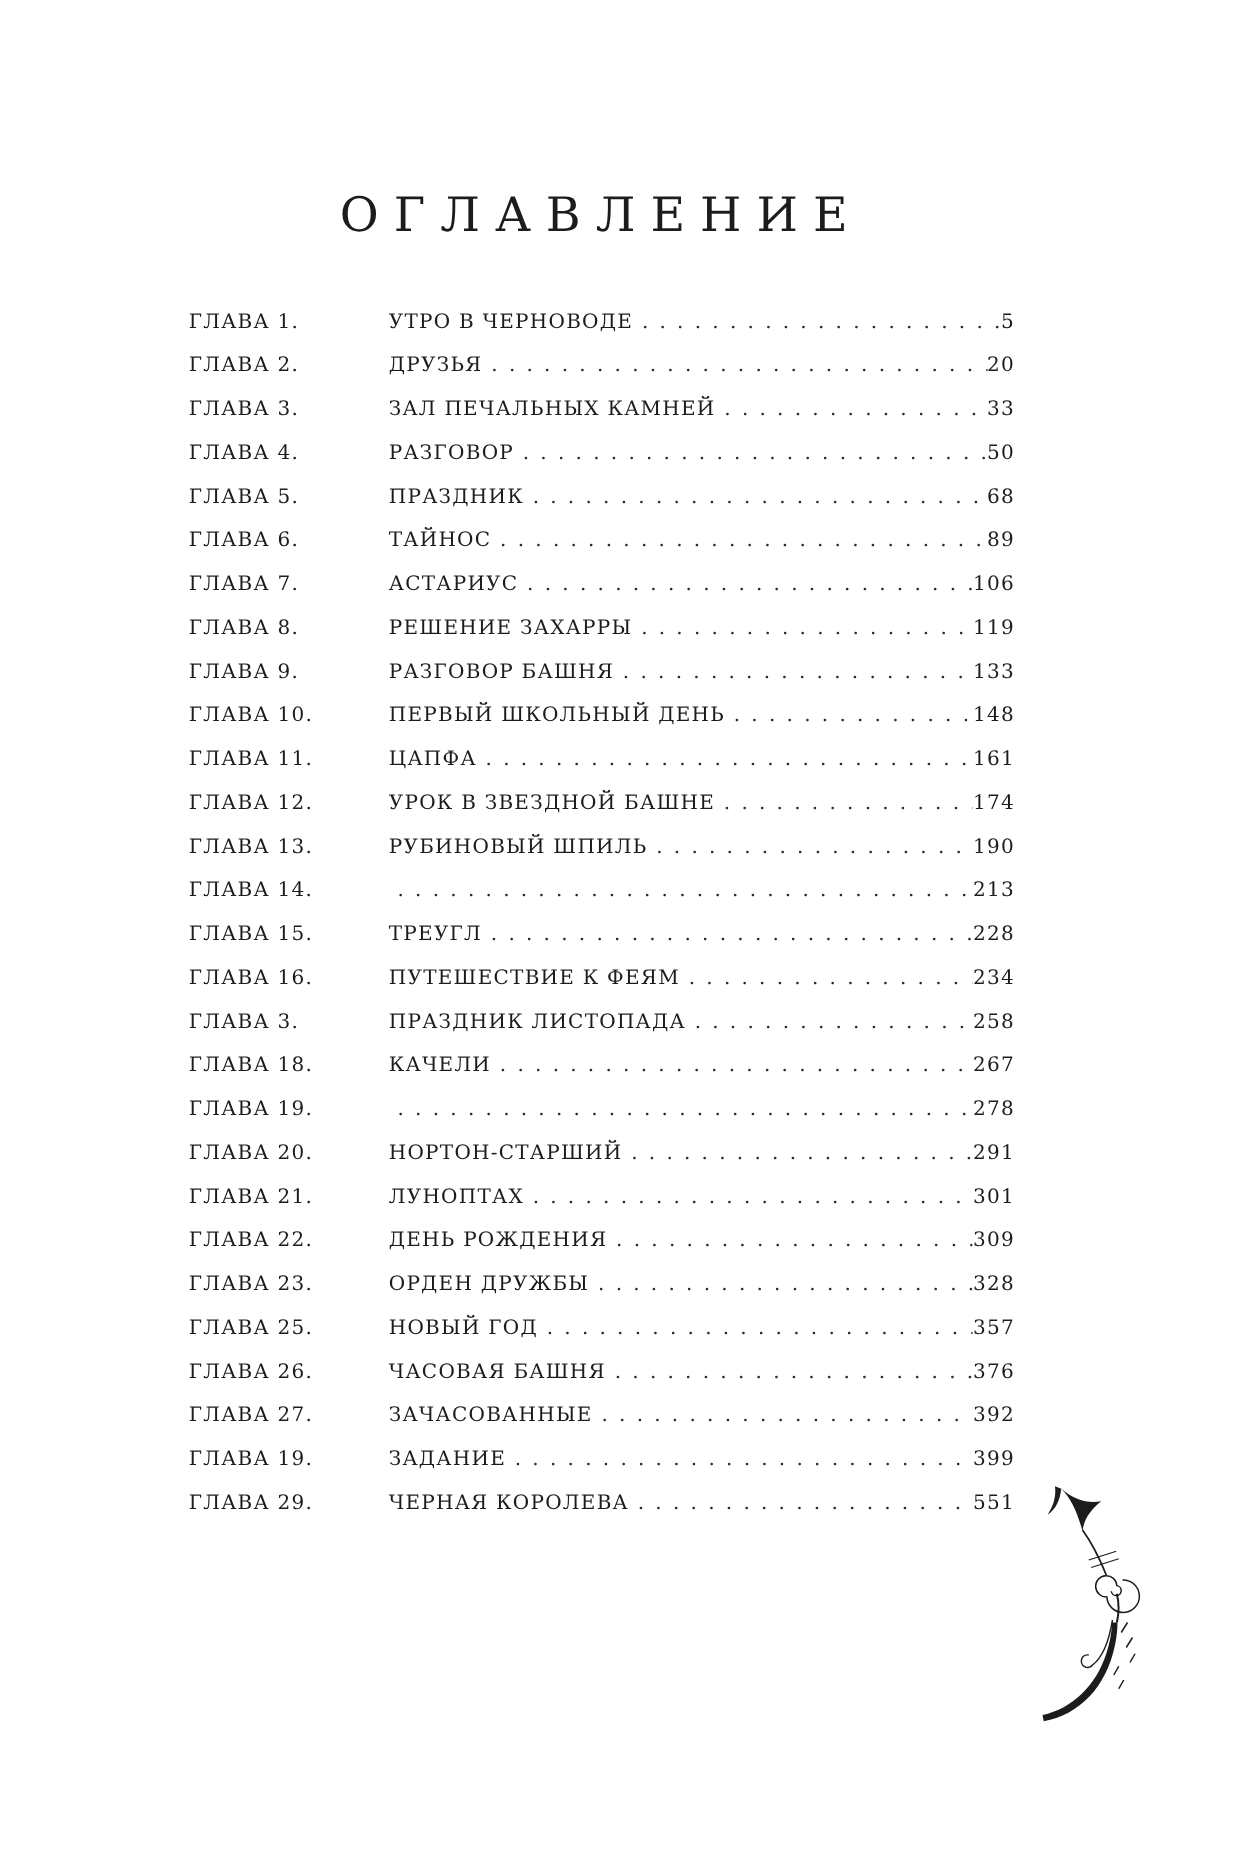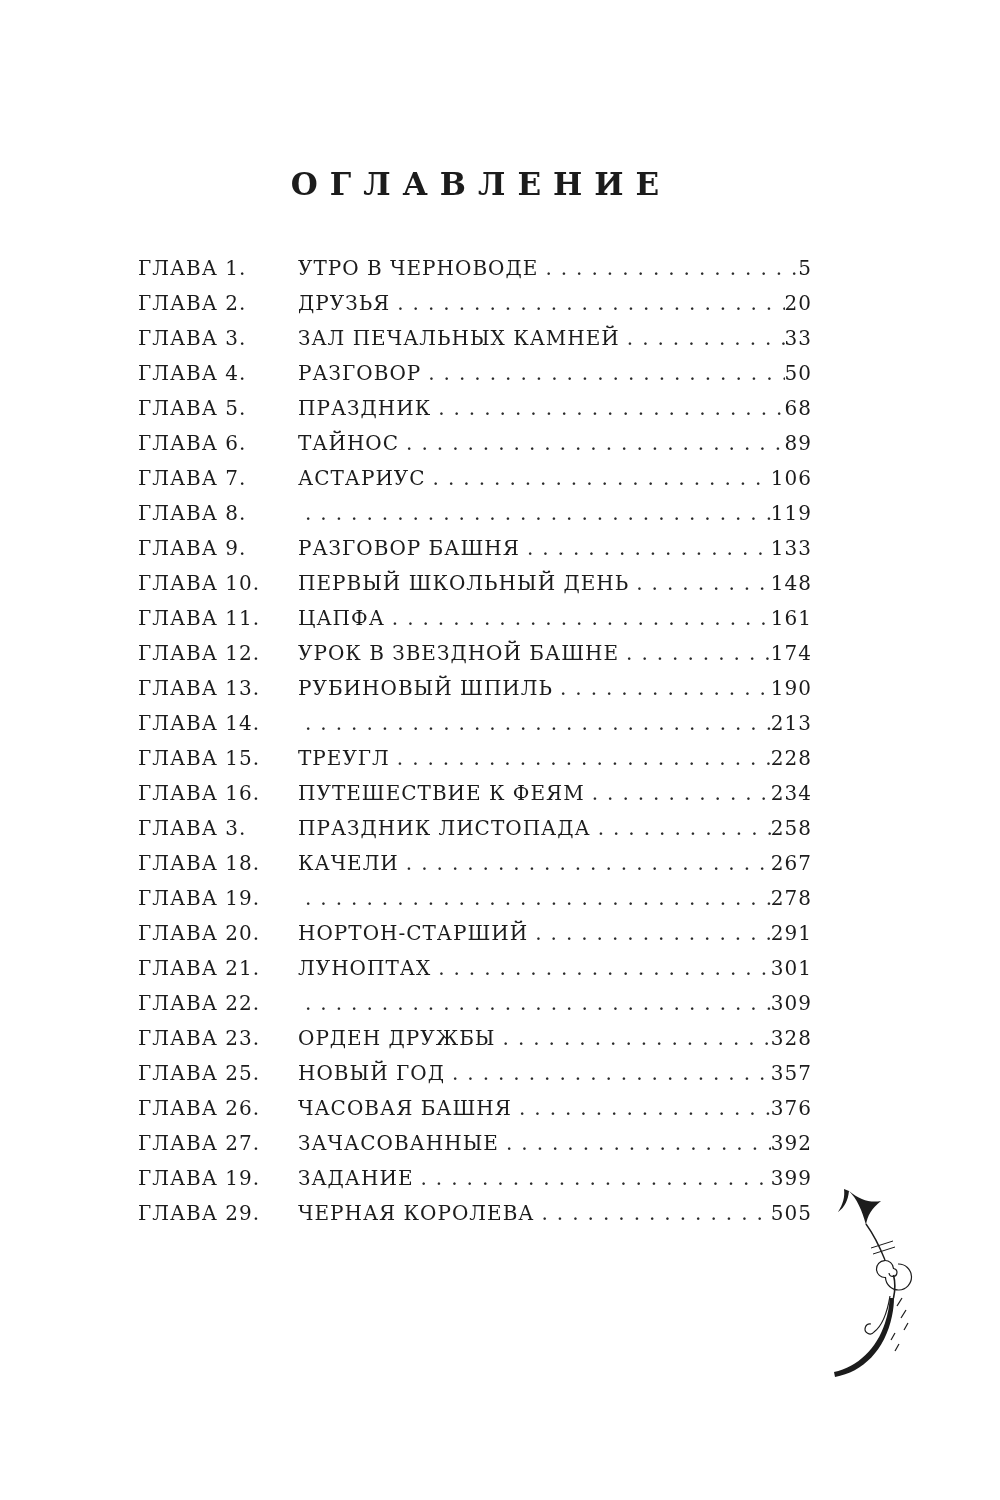--- a/index.html
+++ b/index.html
@@ -10,36 +10,37 @@
     color: #1c1c1c;
     position: relative;
     overflow: hidden;
   }
   .toc-block {
     position: absolute;
     left: 138px; top: 152px;
     width: 674px;
   }
   .toc-title {
-    font-size: 31px;
-    font-weight: bold;
+    font-size: 38px;
+    font-weight: normal;
     letter-spacing: 12px;
     text-align: center;
     padding-left: 12px; 
-    margin: 12px;
+    margin: 0;
     line-height: 40px;
     white-space: nowrap;
   }
   .toc-list { margin-top: 47px; }
   .toc-row {
     display: flex;
     align-items: flex-start;
     height: 35px;
-    font-size: 20px;
+    font-size: 16px;
     line-height: 35px;
+    margin-left: 13px;
   }
   .chapter-label {
     flex: none;
     width: 160px;
     letter-spacing: 1px;
     white-space: nowrap;
   }
   .chapter-title {
     flex: none;
     letter-spacing: 1px;
@@ -108,20 +109,21 @@
     <span class="page-number">89</span>
   </div>
       <div class="toc-row">
     <span class="chapter-label">ГЛАВА 7.</span>
     <span class="chapter-title">АСТАРИУС</span>
     <span class="dot-leader">..........................................................................................</span>
     <span class="page-number">106</span>
   </div>
       <div class="toc-row">
     <span class="chapter-label">ГЛАВА 8.</span>
+    <span class="chapter-title">РЕШЕНИЕ ЗАХАРРЫ</span>
     <span class="dot-leader">..........................................................................................</span>
     <span class="page-number">119</span>
   </div>
       <div class="toc-row">
     <span class="chapter-label">ГЛАВА 9.</span>
     <span class="chapter-title">РАЗГОВОР БАШНЯ</span>
     <span class="dot-leader">..........................................................................................</span>
     <span class="page-number">133</span>
   </div>
       <div class="toc-row">
@@ -189,20 +191,21 @@
     <span class="page-number">291</span>
   </div>
       <div class="toc-row">
     <span class="chapter-label">ГЛАВА 21.</span>
     <span class="chapter-title">ЛУНОПТАХ</span>
     <span class="dot-leader">..........................................................................................</span>
     <span class="page-number">301</span>
   </div>
       <div class="toc-row">
     <span class="chapter-label">ГЛАВА 22.</span>
+    <span class="chapter-title">ДЕНЬ РОЖДЕНИЯ</span>
     <span class="dot-leader">..........................................................................................</span>
     <span class="page-number">309</span>
   </div>
       <div class="toc-row">
     <span class="chapter-label">ГЛАВА 23.</span>
     <span class="chapter-title">ОРДЕН ДРУЖБЫ</span>
     <span class="dot-leader">..........................................................................................</span>
     <span class="page-number">328</span>
   </div>
       <div class="toc-row">
@@ -226,21 +229,21 @@
       <div class="toc-row">
     <span class="chapter-label">ГЛАВА 19.</span>
     <span class="chapter-title">ЗАДАНИЕ</span>
     <span class="dot-leader">..........................................................................................</span>
     <span class="page-number">399</span>
   </div>
       <div class="toc-row">
     <span class="chapter-label">ГЛАВА 29.</span>
     <span class="chapter-title">ЧЕРНАЯ КОРОЛЕВА</span>
     <span class="dot-leader">..........................................................................................</span>
-    <span class="page-number">505</span>
+    <span class="page-number">551</span>
   </div>
     </div>
 </div>
 
 <svg class="flourish" viewBox="0 0 92 192" xmlns="http://www.w3.org/2000/svg" aria-hidden="true">
   <g fill="none" stroke="#1c1c1c">
 
     <path d="M2 189 C30 184 52 162 59 128 C60.5 121 61 115 61 110 L56.5 110 C56.5 117 55 126 52 135 C44 160 25 179 1 184 Z" fill="#1c1c1c" stroke="none"></path>
 
     <path d="M57 108 C54 126 49 138 41 144 a5 5 0 1 1 -3 -8" stroke-width="1.2"></path>

